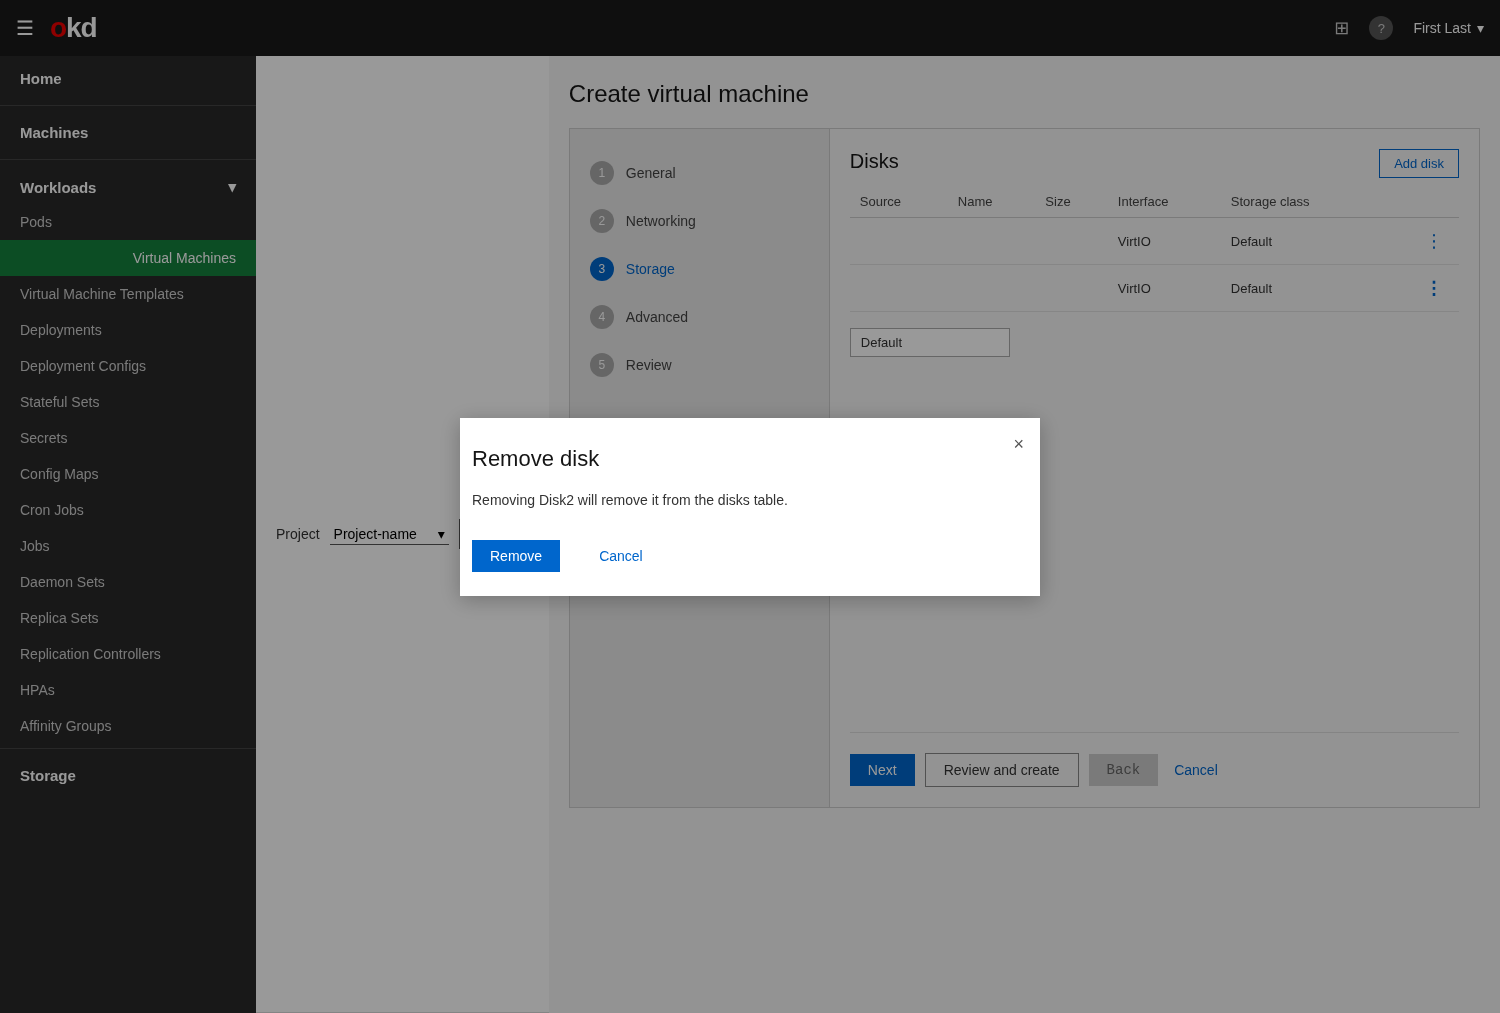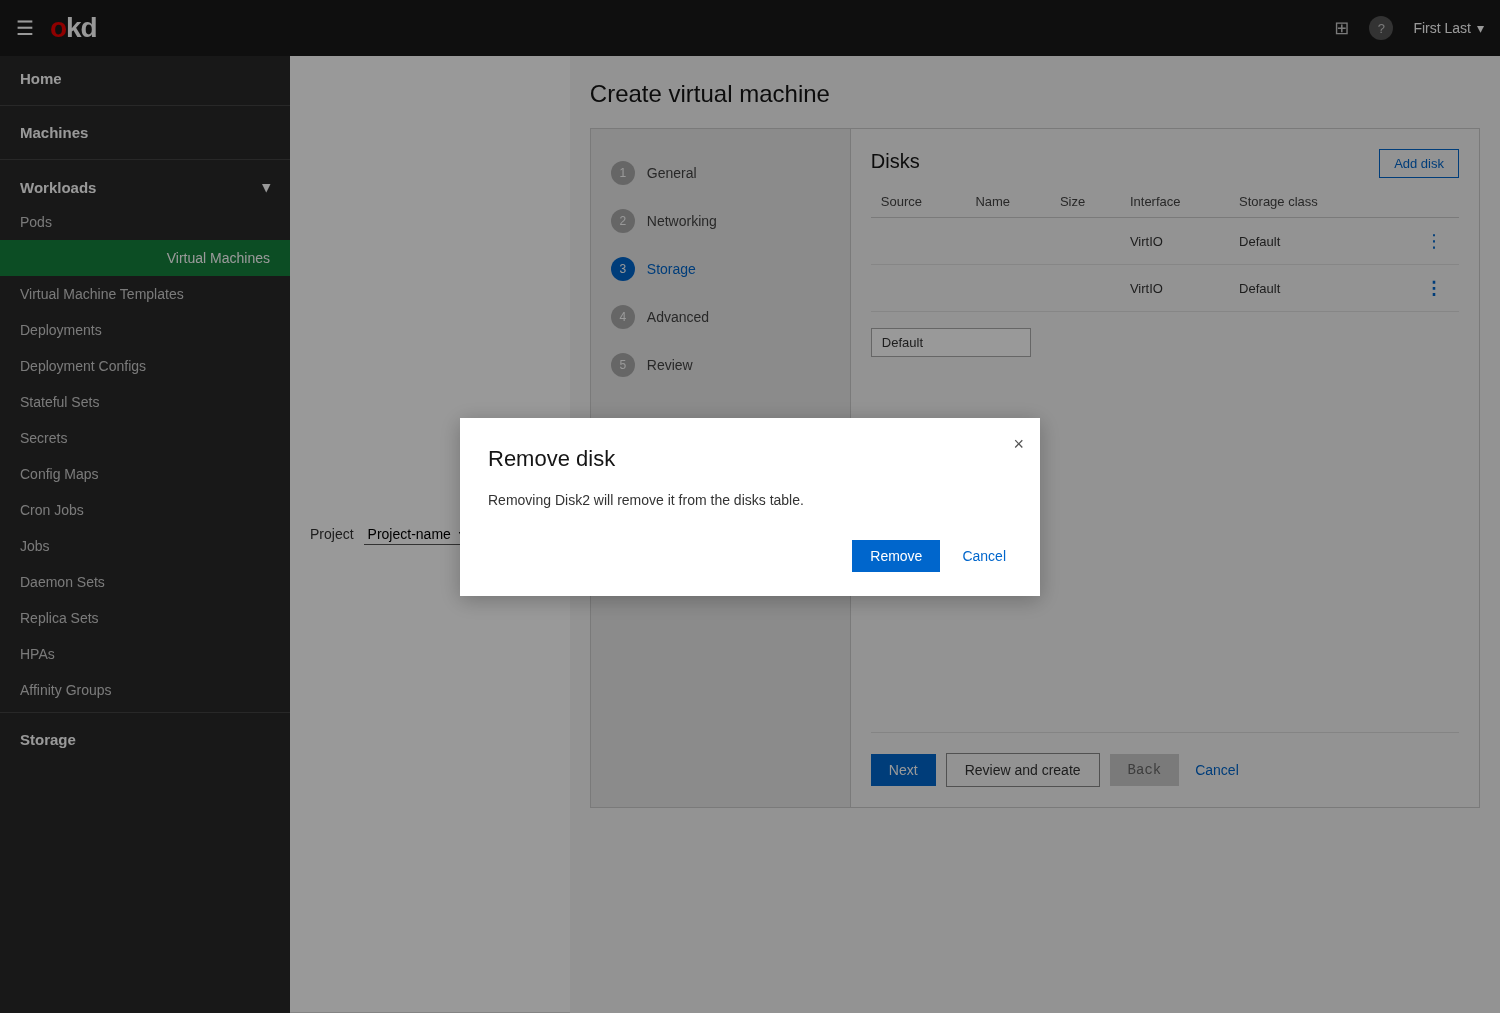--- a/index.html
+++ b/index.html
@@ -50,21 +50,21 @@
 
     
     .layout {
       display: flex;
       flex: 1;
       overflow: hidden;
     }
 
     
     .sidebar {
-      width: 290px;
+      width: 256px;
       background: #292929;
       flex-shrink: 0;
       overflow-y: auto;
       display: flex;
       flex-direction: column;
     }
     .sidebar-nav-item {
       padding: 10px 20px;
       color: #ccc;
       cursor: pointer;
@@ -116,21 +116,21 @@
       border-bottom: 1px solid #ddd;
       flex-shrink: 0;
     }
     .project-label {
       font-size: 14px;
       color: #333;
     }
     .project-select {
       display: flex;
       align-items: center;
-      gap: 8px;
+      gap: 21px;
       border: none;
       border-bottom: 1px solid #555;
       padding: 2px 4px;
       font-size: 14px;
       cursor: pointer;
       background: transparent;
     }
     .project-bar-right {
       margin-left: auto;
     }
@@ -309,21 +309,21 @@
       background: rgba(0,0,0,0.4);
       display: flex;
       align-items: center;
       justify-content: center;
       z-index: 999;
     }
     .modal {
       background: #fff;
       width: 580px;
       max-width: 95%;
-      padding: 28px 28px 24px;
+      padding: 28px 12px 24px;
       position: relative;
       box-shadow: 0 4px 20px rgba(0,0,0,0.25);
     }
     .modal-title {
       font-size: 22px;
       font-weight: 500;
       color: #151515;
       margin-bottom: 20px;
     }
     .modal-body {
@@ -337,22 +337,21 @@
       right: 16px;
       background: none;
       border: none;
       font-size: 18px;
       cursor: pointer;
       color: #555;
     }
     .modal-footer {
       display: flex;
       align-items: center;
-      gap: 16px;
-      justify-content: flex-end;
+      gap: 33px;
     }
     .storage-select {
       border: 1px solid #aaa;
       padding: 6px 10px;
       font-size: 13px;
       background: #fff;
       min-width: 160px;
       color: #333;
       appearance: none;
       cursor: pointer;
@@ -415,20 +414,23 @@
       <span>Cron Jobs</span>
     </div>
     <div class="sidebar-nav-item">
       <span>Jobs</span>
     </div>
     <div class="sidebar-nav-item">
       <span>Daemon Sets</span>
     </div>
     <div class="sidebar-nav-item">
       <span>Replica Sets</span>
+    </div>
+    <div class="sidebar-nav-item">
+      <span>Replication Controllers</span>
     </div>
     <div class="sidebar-nav-item">
       <span>HPAs</span>
     </div>
     <div class="sidebar-nav-item">
       <span>Affinity Groups</span>
     </div>
     <hr class="sidebar-divider">
     <div class="sidebar-section-header top-level">Storage</div>
   </div>

